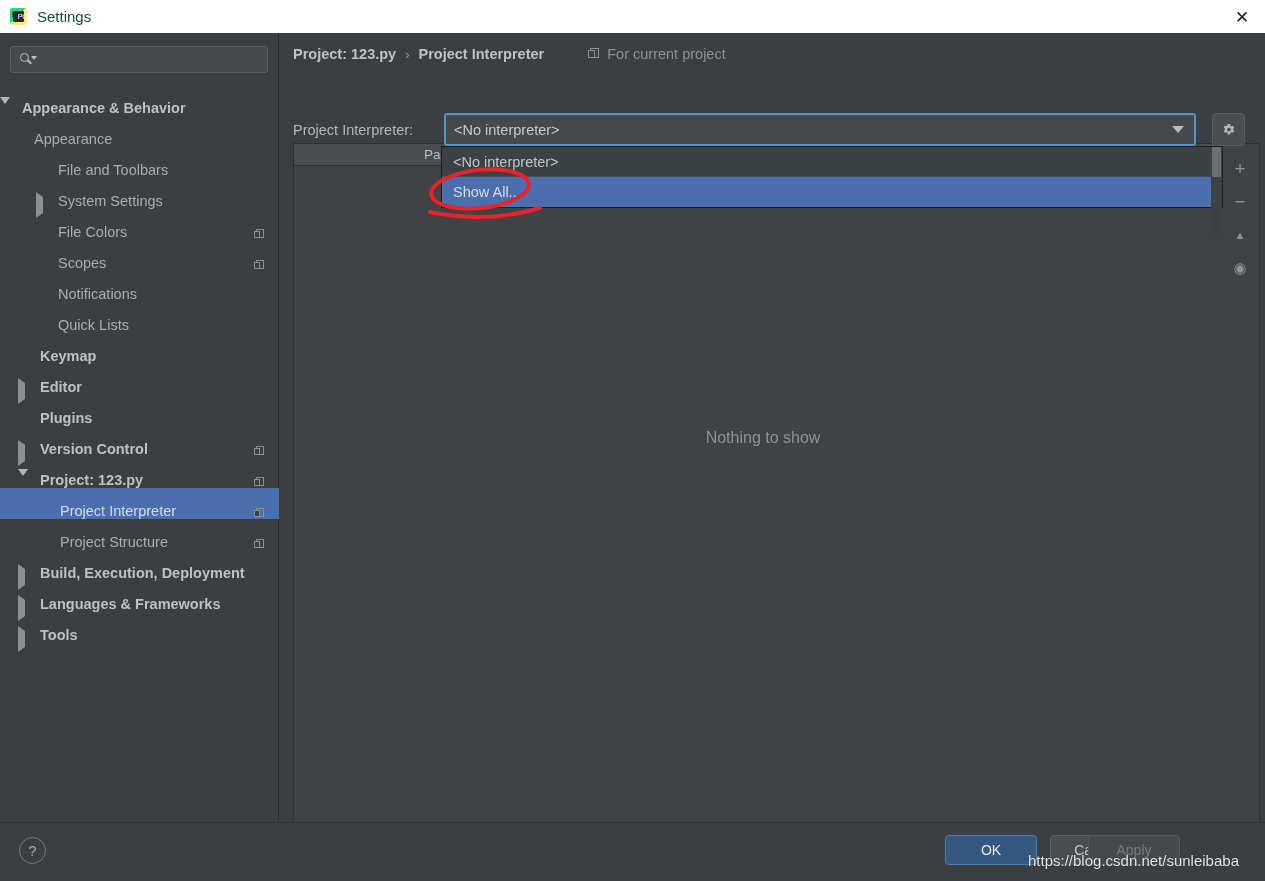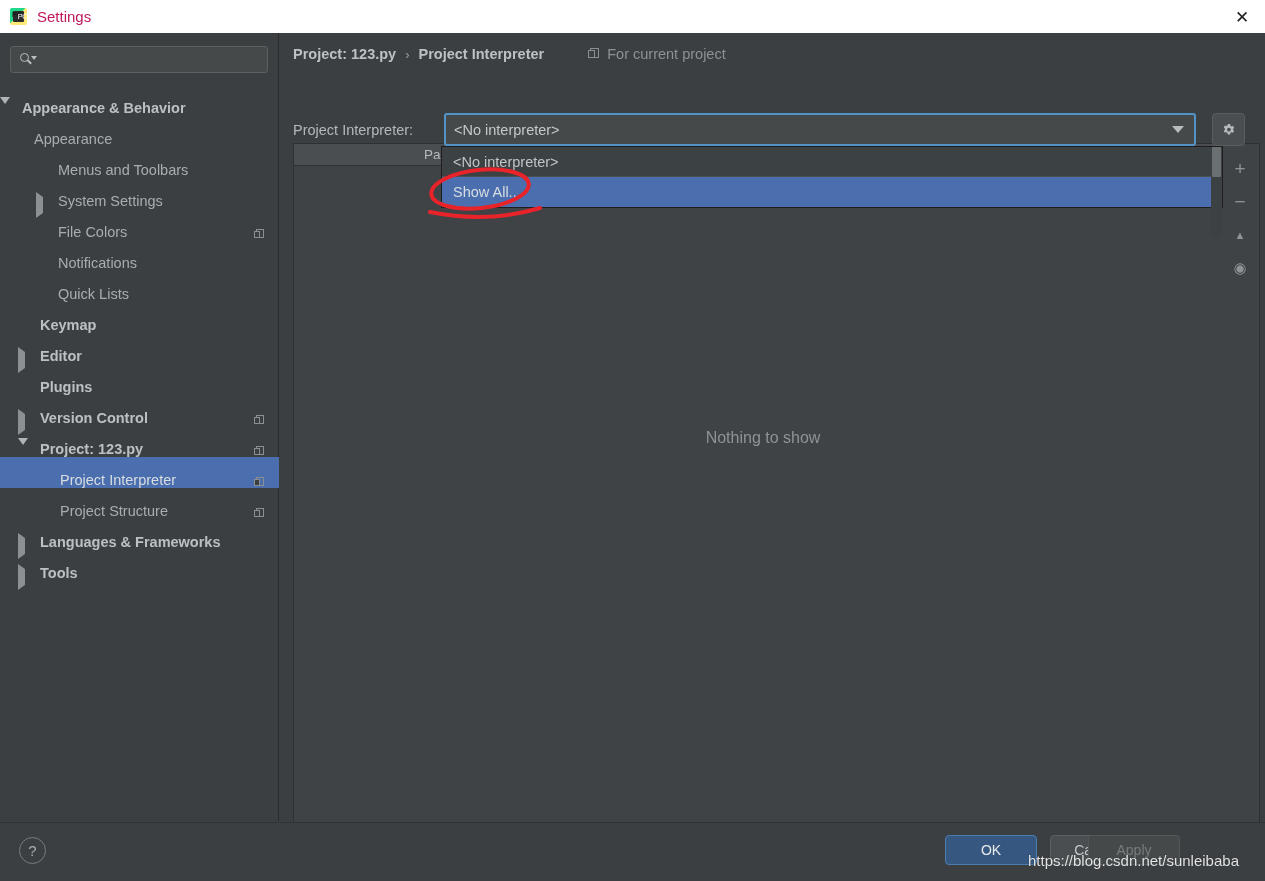--- a/index.html
+++ b/index.html
@@ -32,21 +32,21 @@
     position: absolute; left: 3px; top: 3px; width: 11px; height: 11px;
     background: #2b2b2b; border-radius: 1px;
   }
   .pc-icon .lbl {
     position: absolute; left: 0; top: 0; width: 25px; height: 17px;
     display: flex; align-items: center; justify-content: center;
     font-size: 7.5px; font-weight: normal; color: #ffffff; letter-spacing: -0.5px;
     z-index: 2;
   }
   .title-text {
-    margin-left: 10px; font-size: 15px; color: #be185d;
+    margin-left: 10px; font-size: 15px; color: #14532d;
   }
   .win-close {
     position: absolute; right: 0; top: 0; width: 46px; height: 33px;
     display: flex; align-items: center; justify-content: center;
     font-size: 17px; color: #222222; cursor: pointer;
     font-family: "DejaVu Sans", sans-serif;
   }
 
   
   .sidebar {
@@ -281,34 +281,41 @@
   </div>
   <div class="tree" id="tree">
       <div class="tree-row bold">
         <span class="arrow" style="left: 0px;"><span class="tri-down"></span></span>
         <span style="margin-left: 22px;">Appearance &amp; Behavior</span>
       </div>
       <div class="tree-row">
         <span style="margin-left: 34px;">Appearance</span>
       </div>
       <div class="tree-row">
-        <span style="margin-left: 58px;">Menus and Toolbars</span>
+        <span style="margin-left: 58px;">File and Toolbars</span>
       </div>
       <div class="tree-row">
         <span class="arrow" style="left: 36px;"><span class="tri-right"></span></span>
         <span style="margin-left: 58px;">System Settings</span>
       </div>
       <div class="tree-row">
         <span style="margin-left: 58px;">File Colors</span>
         <span class="copy-badge">
           <span class="b1"></span>
           <span class="b2"></span>
         </span>
       </div>
       <div class="tree-row">
+        <span style="margin-left: 58px;">Scopes</span>
+        <span class="copy-badge">
+          <span class="b1"></span>
+          <span class="b2"></span>
+        </span>
+      </div>
+      <div class="tree-row">
         <span style="margin-left: 58px;">Notifications</span>
       </div>
       <div class="tree-row">
         <span style="margin-left: 58px;">Quick Lists</span>
       </div>
       <div class="tree-row bold">
         <span style="margin-left: 40px;">Keymap</span>
       </div>
       <div class="tree-row bold">
         <span class="arrow" style="left: 18px;"><span class="tri-right"></span></span>
@@ -339,20 +346,24 @@
           <span class="b1"></span>
           <span class="b2"></span>
         </span>
       </div>
       <div class="tree-row">
         <span style="margin-left: 60px;">Project Structure</span>
         <span class="copy-badge">
           <span class="b1"></span>
           <span class="b2"></span>
         </span>
+      </div>
+      <div class="tree-row bold">
+        <span class="arrow" style="left: 18px;"><span class="tri-right"></span></span>
+        <span style="margin-left: 40px;">Build, Execution, Deployment</span>
       </div>
       <div class="tree-row bold">
         <span class="arrow" style="left: 18px;"><span class="tri-right"></span></span>
         <span style="margin-left: 40px;">Languages &amp; Frameworks</span>
       </div>
       <div class="tree-row bold">
         <span class="arrow" style="left: 18px;"><span class="tri-right"></span></span>
         <span style="margin-left: 40px;">Tools</span>
       </div>
     </div>

